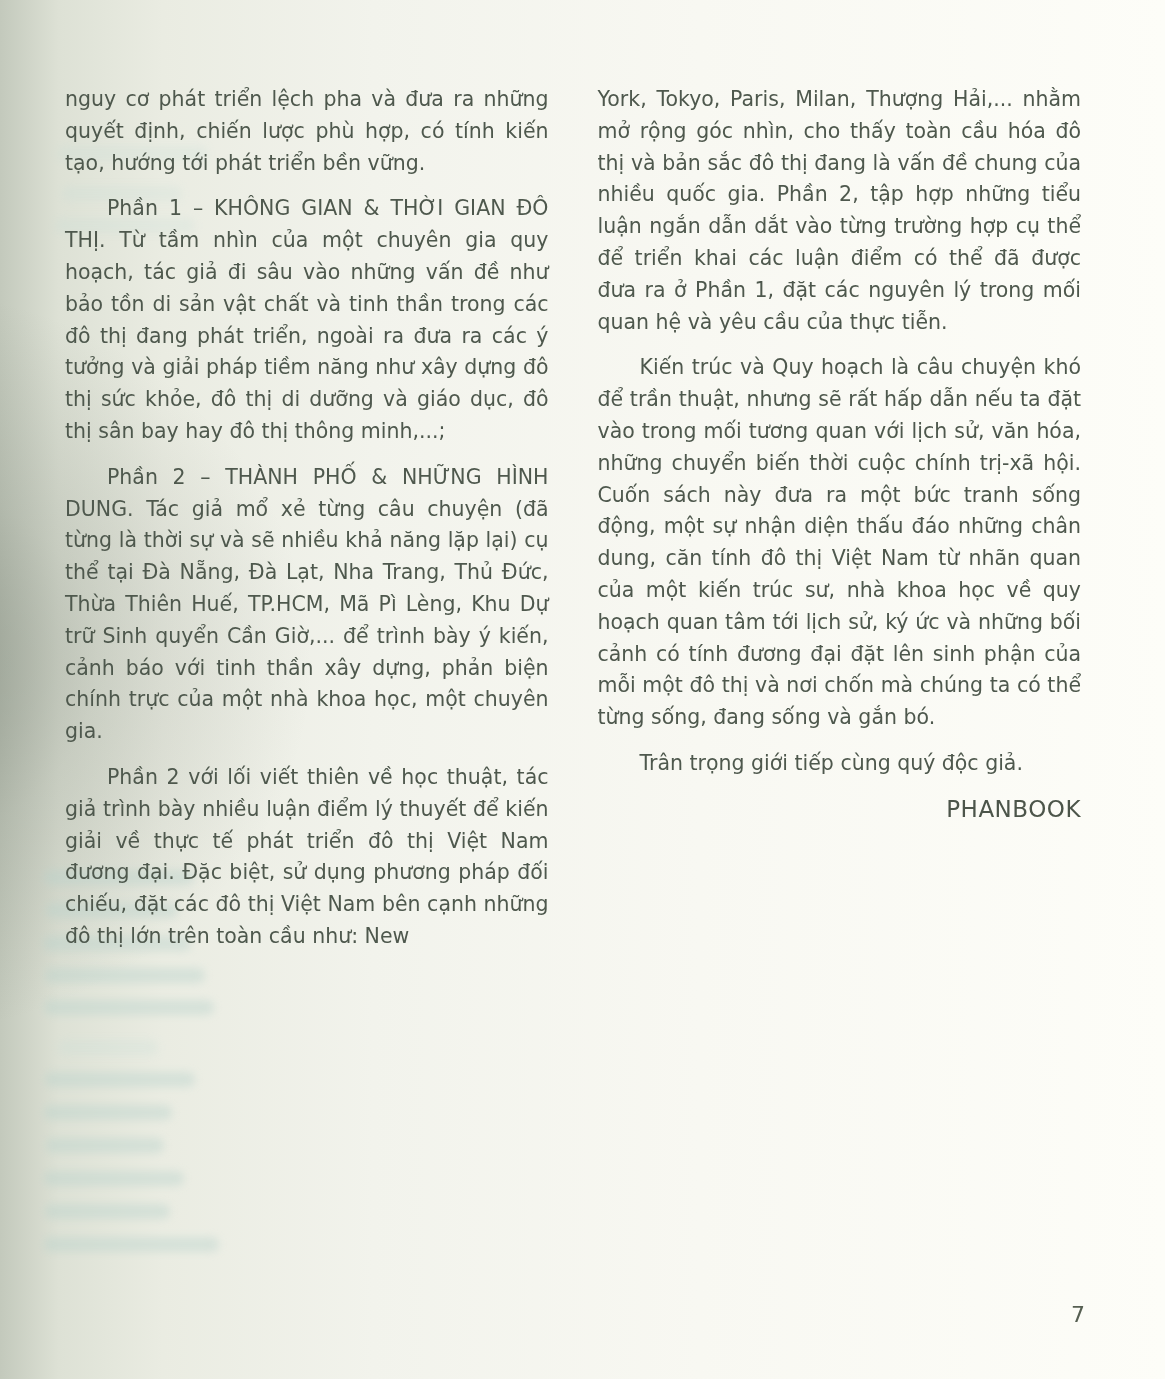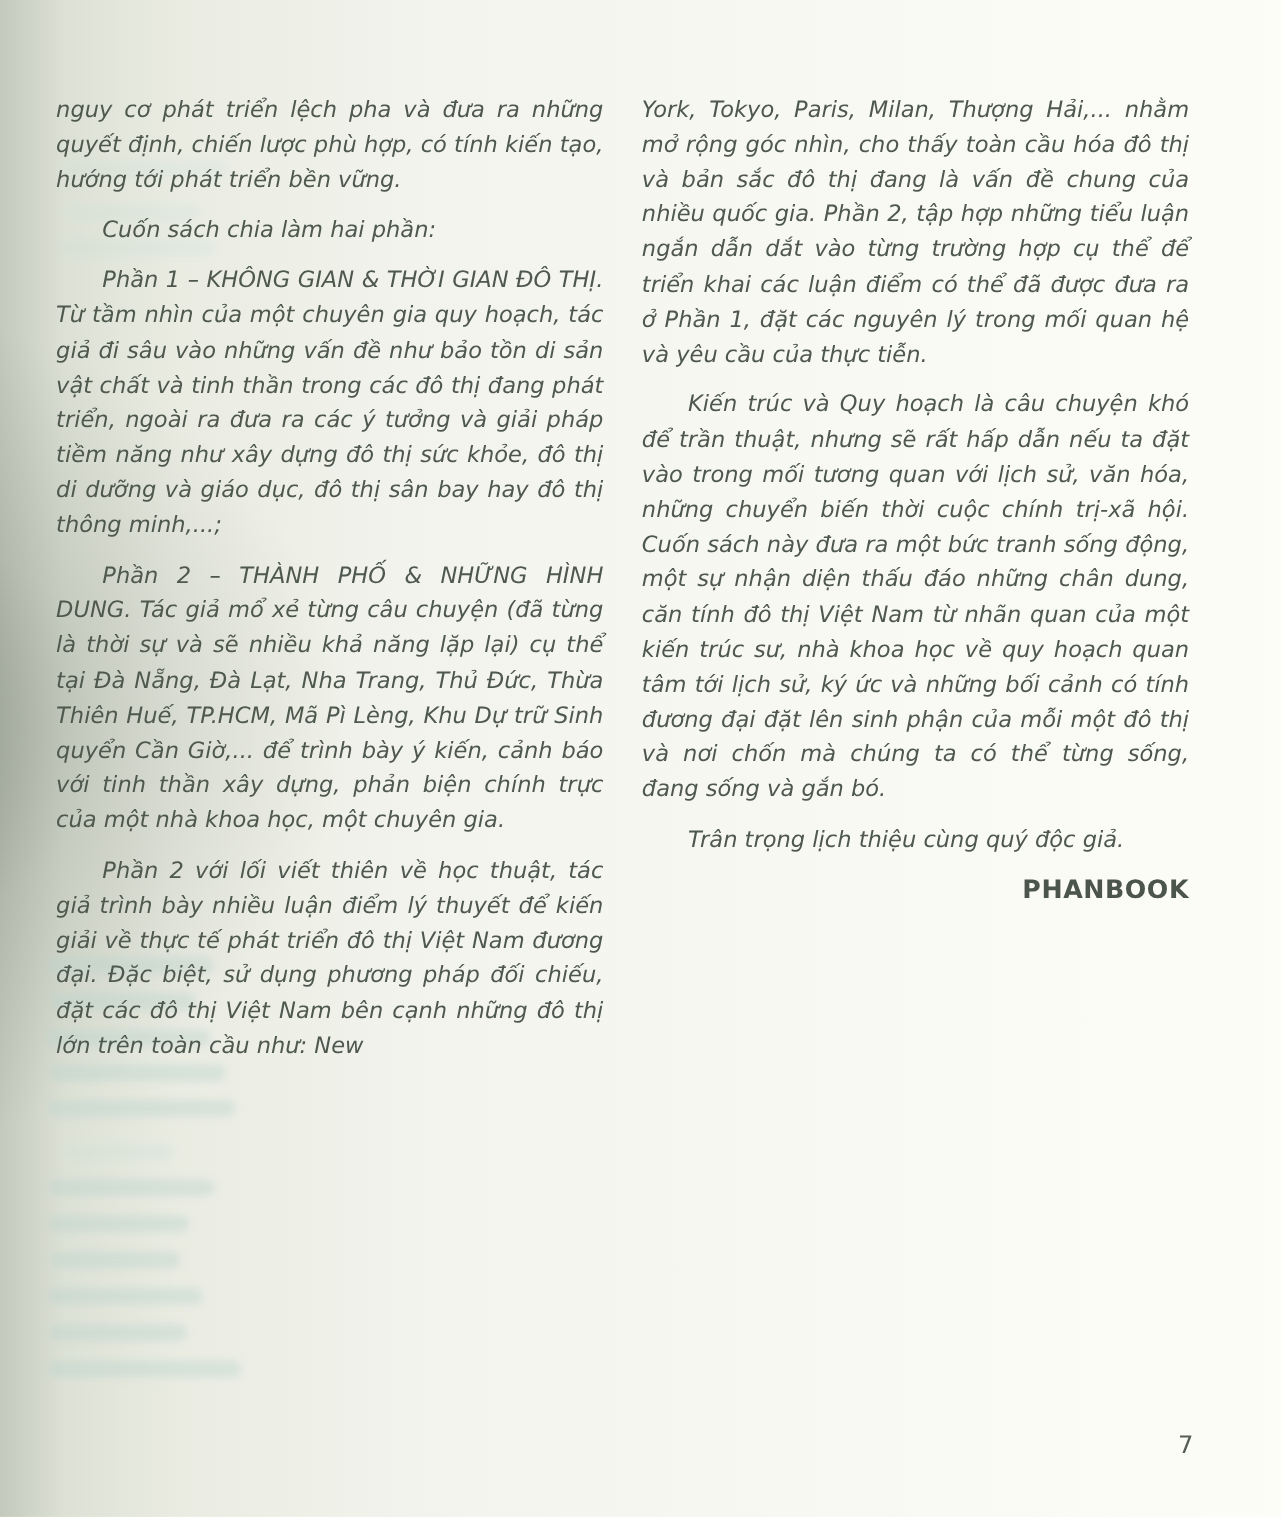--- a/index.html
+++ b/index.html
@@ -23,26 +23,26 @@
     top: 84px;
     right: 84px;
     display: flex;
     gap: 31px;
     color: #4e584d;
     font-size: 20.5px;
     line-height: 31.8px;
     text-align: justify;
   }
   .col { flex: 1 1 0; min-width: 0; }
-  .col p { margin: 0 0 14px 4px; font-style: italic; }
+  .col p { margin: 0 0 14px 18px; }
   .col p.indent { text-indent: 42px; }
   .publisher {
     display: block;
     text-align: right;
-    font-weight: bold;
+    font-weight: normal;
     font-size: 23px;
     letter-spacing: 0.5px;
     color: #4c554a;
     margin-top: 4px;
   }
   .page-number {
     position: absolute;
     right: 80px;
     bottom: 52px;
     font-size: 22px;
@@ -83,30 +83,29 @@
     <span style="left:46px;  top:1138px; width:118px;"></span>
     <span style="left:44px;  top:1171px; width:140px;"></span>
     <span style="left:45px;  top:1204px; width:125px;"></span>
     <span style="left:44px;  top:1237px; width:175px;"></span>
   </div>
 
   <div class="text-layer">
 
     <div class="col">
       <p>nguy cơ phát triển lệch pha và đưa ra những quyết định, chiến lược phù hợp, có tính kiến tạo, hướng tới phát triển bền vững.</p>
-      <p class="indent">Cuốn sách chia làm hai phần:</p>
       <p class="indent">Phần 1 – KHÔNG GIAN &amp; THỜI GIAN ĐÔ THỊ. Từ tầm nhìn của một chuyên gia quy hoạch, tác giả đi sâu vào những vấn đề như bảo tồn di sản vật chất và tinh thần trong các đô thị đang phát triển, ngoài ra đưa ra các ý tưởng và giải pháp tiềm năng như xây dựng đô thị sức khỏe, đô thị di dưỡng và giáo dục, đô thị sân bay hay đô thị thông minh,...;</p>
       <p class="indent">Phần 2 – THÀNH PHỐ &amp; NHỮNG HÌNH DUNG. Tác giả mổ xẻ từng câu chuyện (đã từng là thời sự và sẽ nhiều khả năng lặp lại) cụ thể tại Đà Nẵng, Đà Lạt, Nha Trang, Thủ Đức, Thừa Thiên Huế, TP.HCM, Mã Pì Lèng, Khu Dự trữ Sinh quyển Cần Giờ,... để trình bày ý kiến, cảnh báo với tinh thần xây dựng, phản biện chính trực của một nhà khoa học, một chuyên gia.</p>
       <p class="indent">Phần 2 với lối viết thiên về học thuật, tác giả trình bày nhiều luận điểm lý thuyết để kiến giải về thực tế phát triển đô thị Việt Nam đương đại. Đặc biệt, sử dụng phương pháp đối chiếu, đặt các đô thị Việt Nam bên cạnh những đô thị lớn trên toàn cầu như: New</p>
     </div>
 
     <div class="col">
       <p>York, Tokyo, Paris, Milan, Thượng Hải,... nhằm mở rộng góc nhìn, cho thấy toàn cầu hóa đô thị và bản sắc đô thị đang là vấn đề chung của nhiều quốc gia. Phần 2, tập hợp những tiểu luận ngắn dẫn dắt vào từng trường hợp cụ thể để triển khai các luận điểm có thể đã được đưa ra ở Phần 1, đặt các nguyên lý trong mối quan hệ và yêu cầu của thực tiễn.</p>
       <p class="indent">Kiến trúc và Quy hoạch là câu chuyện khó để trần thuật, nhưng sẽ rất hấp dẫn nếu ta đặt vào trong mối tương quan với lịch sử, văn hóa, những chuyển biến thời cuộc chính trị-xã hội. Cuốn sách này đưa ra một bức tranh sống động, một sự nhận diện thấu đáo những chân dung, căn tính đô thị Việt Nam từ nhãn quan của một kiến trúc sư, nhà khoa học về quy hoạch quan tâm tới lịch sử, ký ức và những bối cảnh có tính đương đại đặt lên sinh phận của mỗi một đô thị và nơi chốn mà chúng ta có thể từng sống, đang sống và gắn bó.</p>
-      <p class="indent">Trân trọng lịch thiệu cùng quý độc giả.</p>
+      <p class="indent">Trân trọng giới tiếp cùng quý độc giả.</p>
       <span class="publisher">PHANBOOK</span>
     </div>
 
   </div>
 
   <div class="page-number">7</div>
 
 </div>
 
 </body></html>

